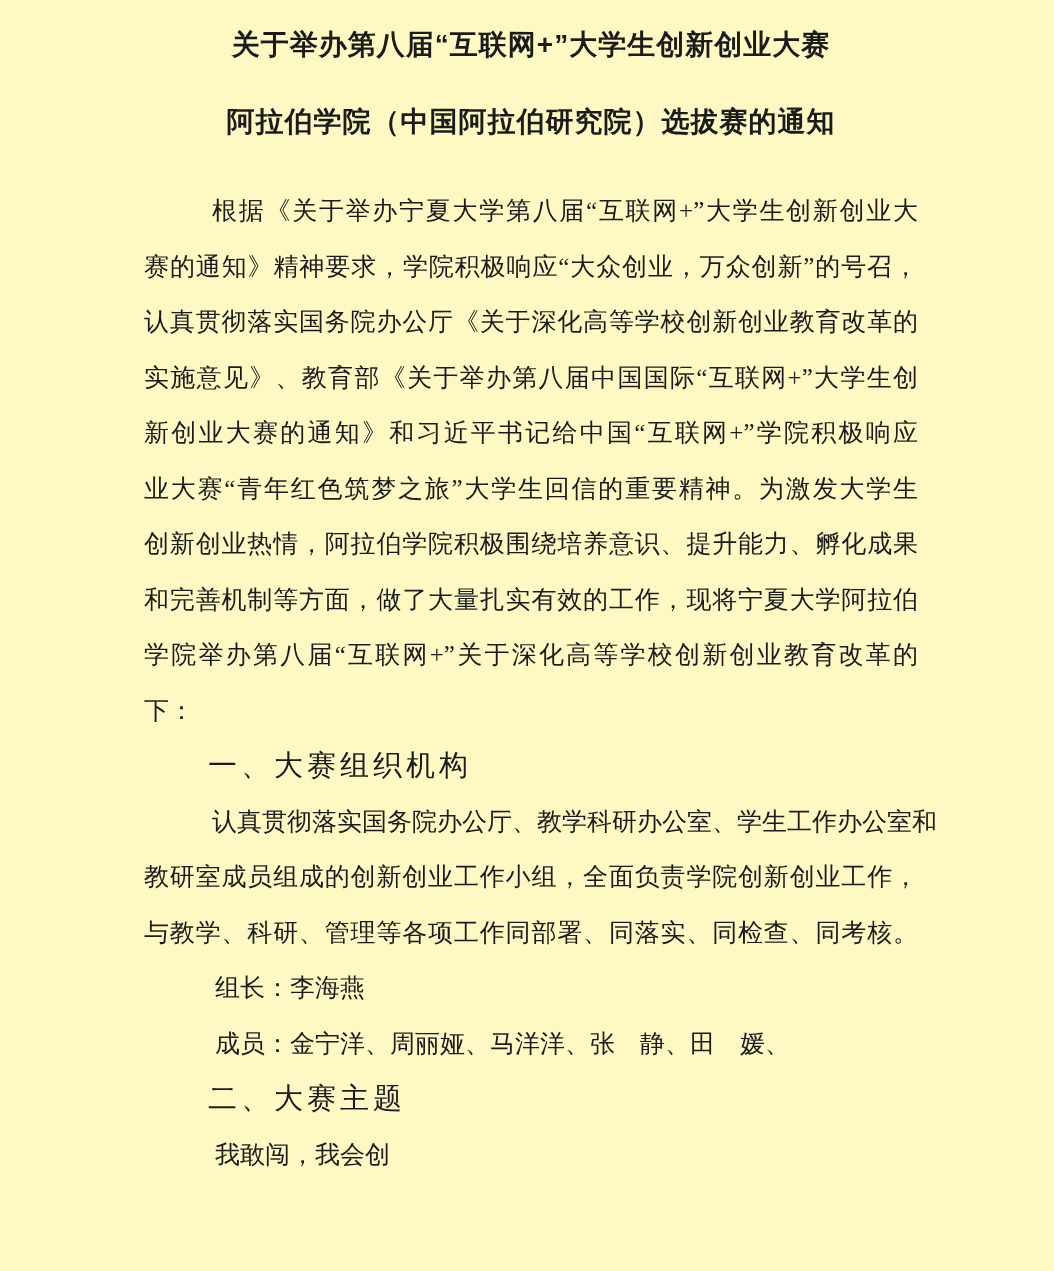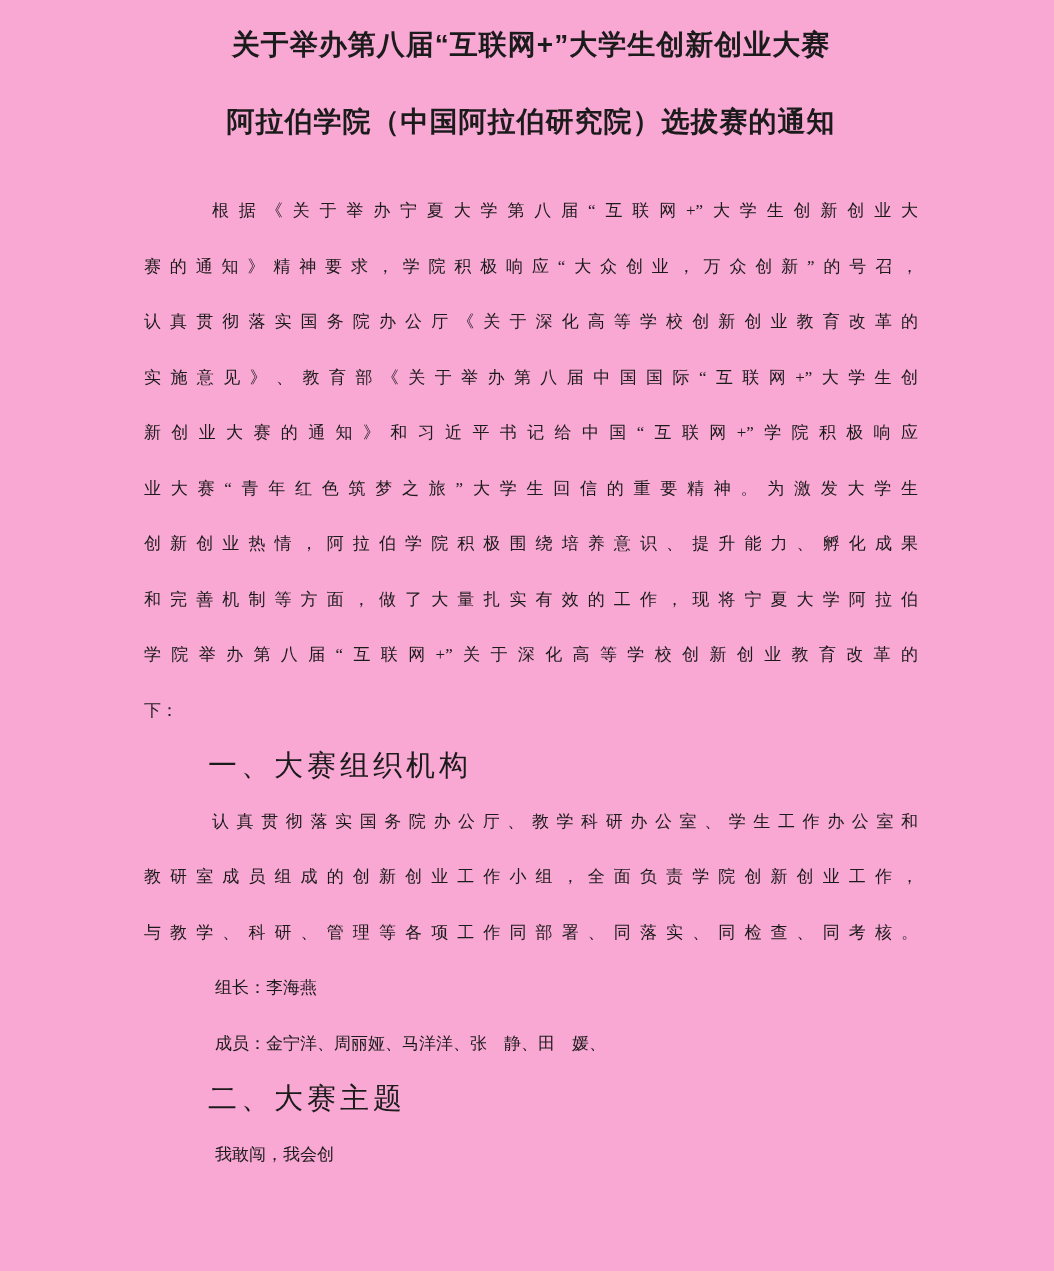--- a/index.html
+++ b/index.html
@@ -4,33 +4,33 @@
 <style>
   html, body {
     margin: 0;
     padding: 0;
     background: #ffffff;
   }
   .page {
     position: relative;
     width: 1054px;
     height: 1271px;
-    background: #f9a8d4;
+    background: #fef9c3;
     overflow: hidden;
     color: #1b1b1b;
   }
   .content {
     position: absolute;
     left: 144px;
     top: 0;
     width: 774px;
   }
   .line {
     font-family: "Liberation Serif", "DejaVu Serif", serif;
-    font-size: 17px;
+    font-size: 25px;
     line-height: 55.5px;
     white-space: nowrap;
     color: #1b1b1b;
   }
   
   .just {
     text-align: justify;
     text-align-last: justify;
   }
   

